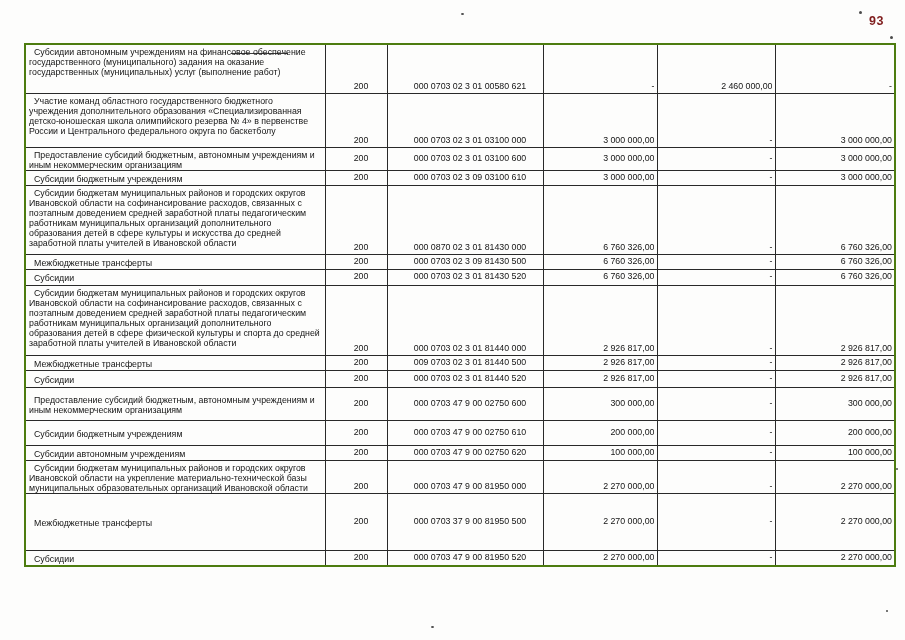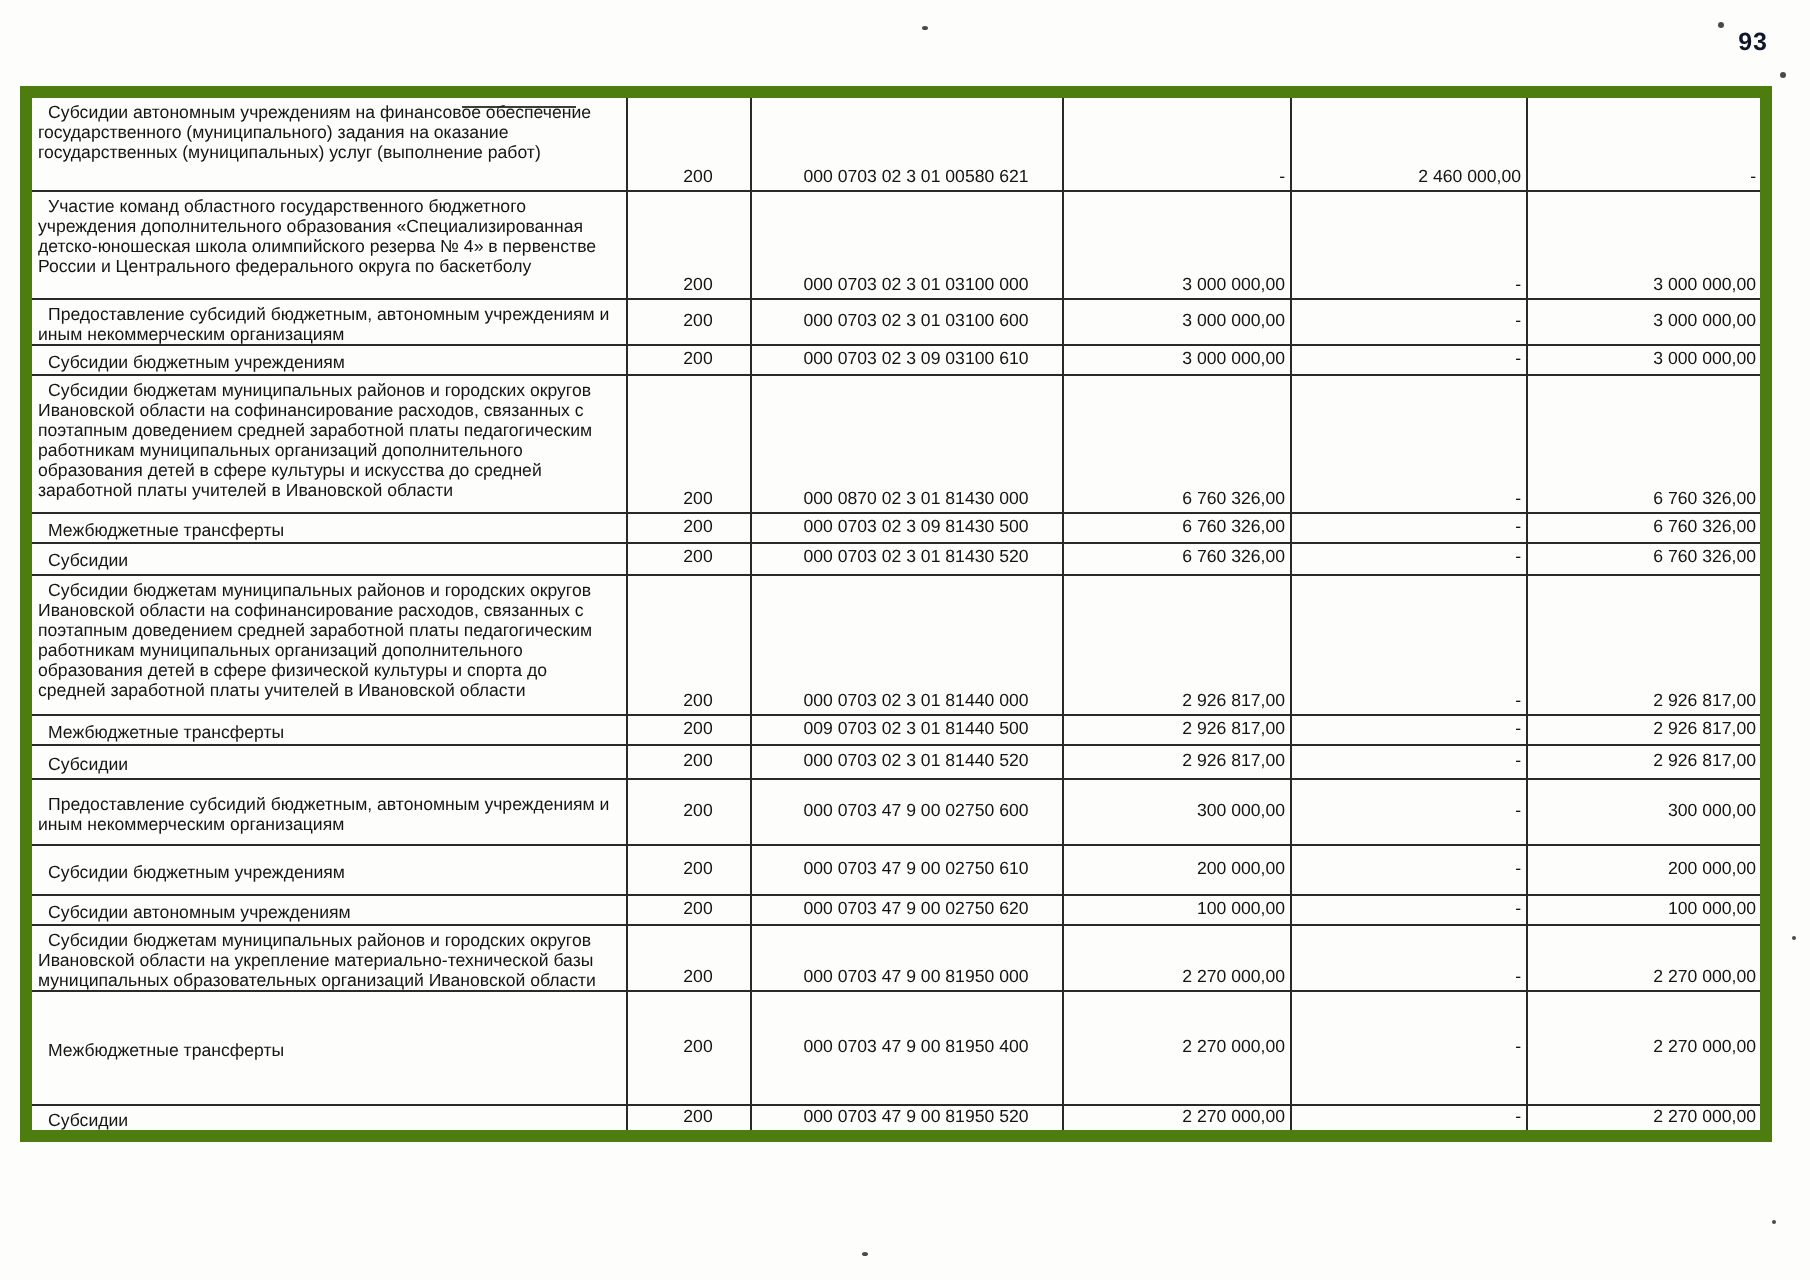--- a/index.html
+++ b/index.html
@@ -7,28 +7,28 @@
     width:905px;height:640px;
     background:#fdfdfc;
     font-family:"Liberation Sans","DejaVu Sans",sans-serif;
     color:#141414;
     overflow:hidden;
     position:relative;
   }
   .page{position:relative;width:905px;height:640px;}
   .page-number{
     position:absolute;top:14px;right:21px;
-    font-size:12.5px;font-weight:600;letter-spacing:.5px;color:#0f172a;
+    font-size:12.5px;font-weight:600;letter-spacing:.5px;color:#7f1d1d;
   }
   table.budget-table{
-    position:absolute;left:10px;top:43px;
+    position:absolute;left:24px;top:43px;
     width:870px;
     border-collapse:collapse;
     table-layout:fixed;
-    border:6px solid #4d7c0f;
+    border:2px solid #4d7c0f;
     font-size:8.8px;line-height:10px;
   }
   table.budget-table td{
     border:1.4px solid #292929;
     overflow:hidden;
   }
   td.c-desc{
     padding:2px 3px 0 3px;
     text-indent:5px;
     text-align:left;
@@ -195,21 +195,21 @@
       <td class="c-desc">Субсидии бюджетам муниципальных районов и городских округов Ивановской области на укрепление материально-технической базы муниципальных образовательных организаций Ивановской области</td>
       <td class="c-ec">200</td>
       <td class="c-bc">000 0703 47 9 00 81950 000</td>
       <td class="c-amt">2 270 000,00</td>
       <td class="c-amt">-</td>
       <td class="c-amt">2 270 000,00</td>
     </tr>
         <tr class="row-item">
       <td class="c-desc">Межбюджетные трансферты</td>
       <td class="c-ec">200</td>
-      <td class="c-bc">000 0703 47 9 00 81950 400</td>
+      <td class="c-bc">000 0703 37 9 00 81950 500</td>
       <td class="c-amt">2 270 000,00</td>
       <td class="c-amt">-</td>
       <td class="c-amt">2 270 000,00</td>
     </tr>
         <tr class="row-item">
       <td class="c-desc">Субсидии</td>
       <td class="c-ec">200</td>
       <td class="c-bc">000 0703 47 9 00 81950 520</td>
       <td class="c-amt">2 270 000,00</td>
       <td class="c-amt">-</td>

